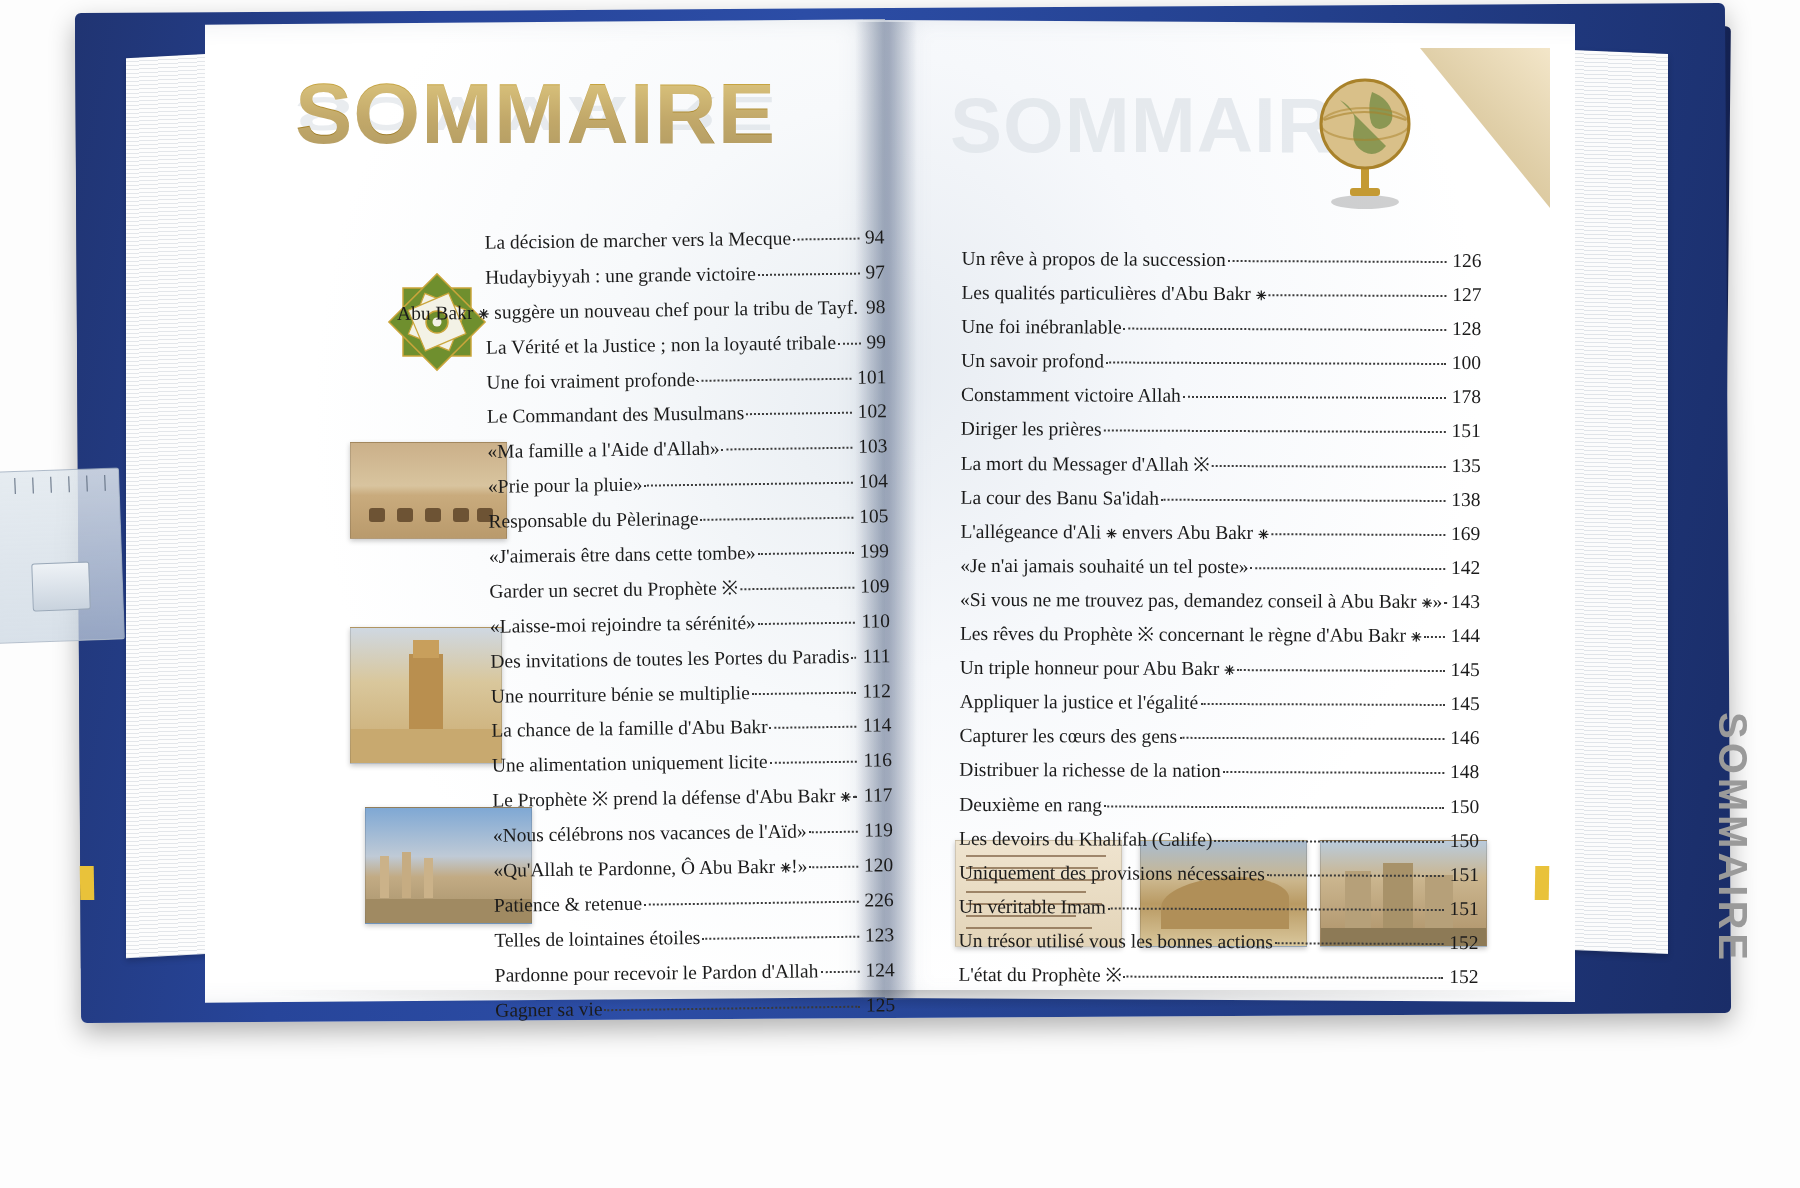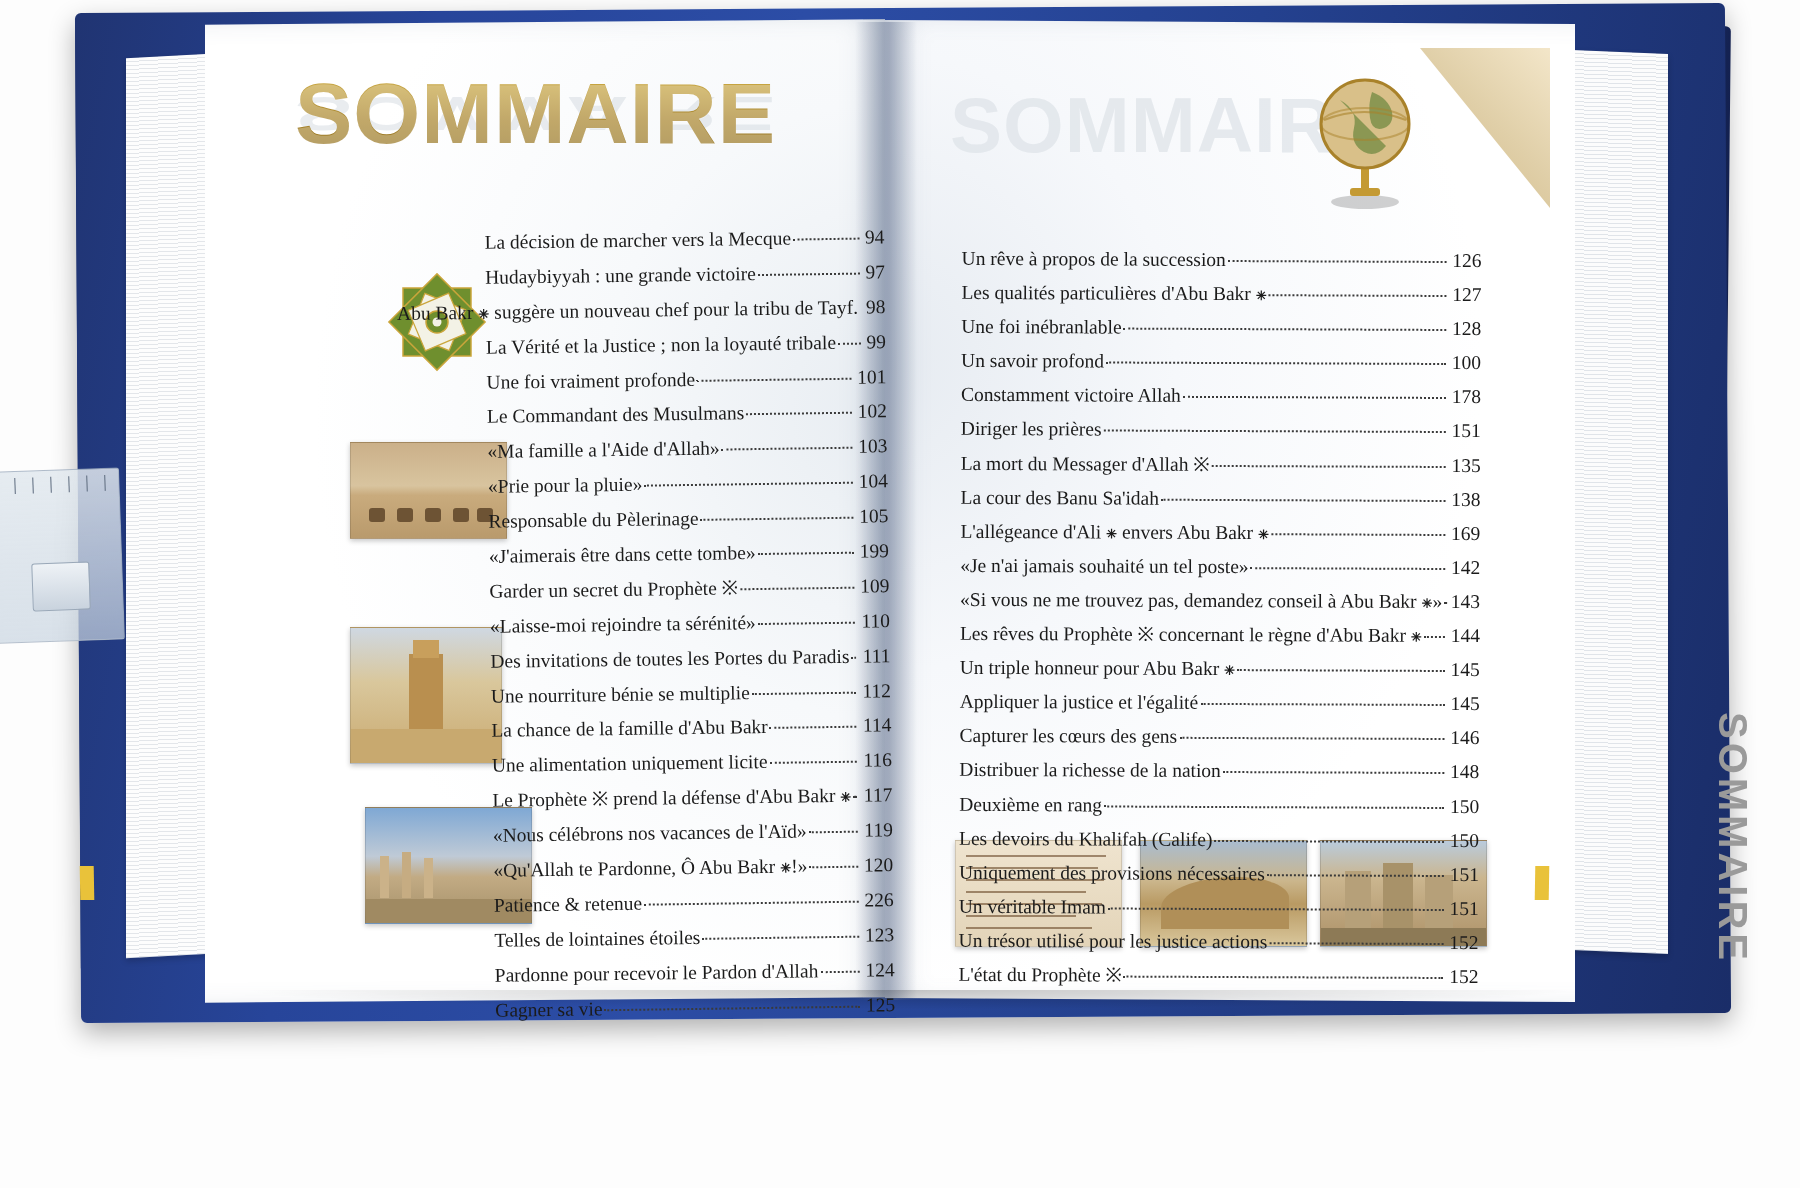--- a/index.html
+++ b/index.html
@@ -493,21 +493,21 @@
           <span class="t-label">Uniquement des provisions nécessaires</span>
           <span class="t-dots"></span>
           <span class="t-page">151</span>
         </div>
         <div class="toc-entry">
           <span class="t-label">Un véritable Imam</span>
           <span class="t-dots"></span>
           <span class="t-page">151</span>
         </div>
         <div class="toc-entry">
-          <span class="t-label">Un trésor utilisé pour les justice actions</span>
+          <span class="t-label">Un trésor utilisé vous les bonnes actions</span>
           <span class="t-dots"></span>
           <span class="t-page">152</span>
         </div>
         <div class="toc-entry">
           <span class="t-label">L'état du Prophète ※</span>
           <span class="t-dots"></span>
           <span class="t-page">152</span>
         </div>
       </div>
 

